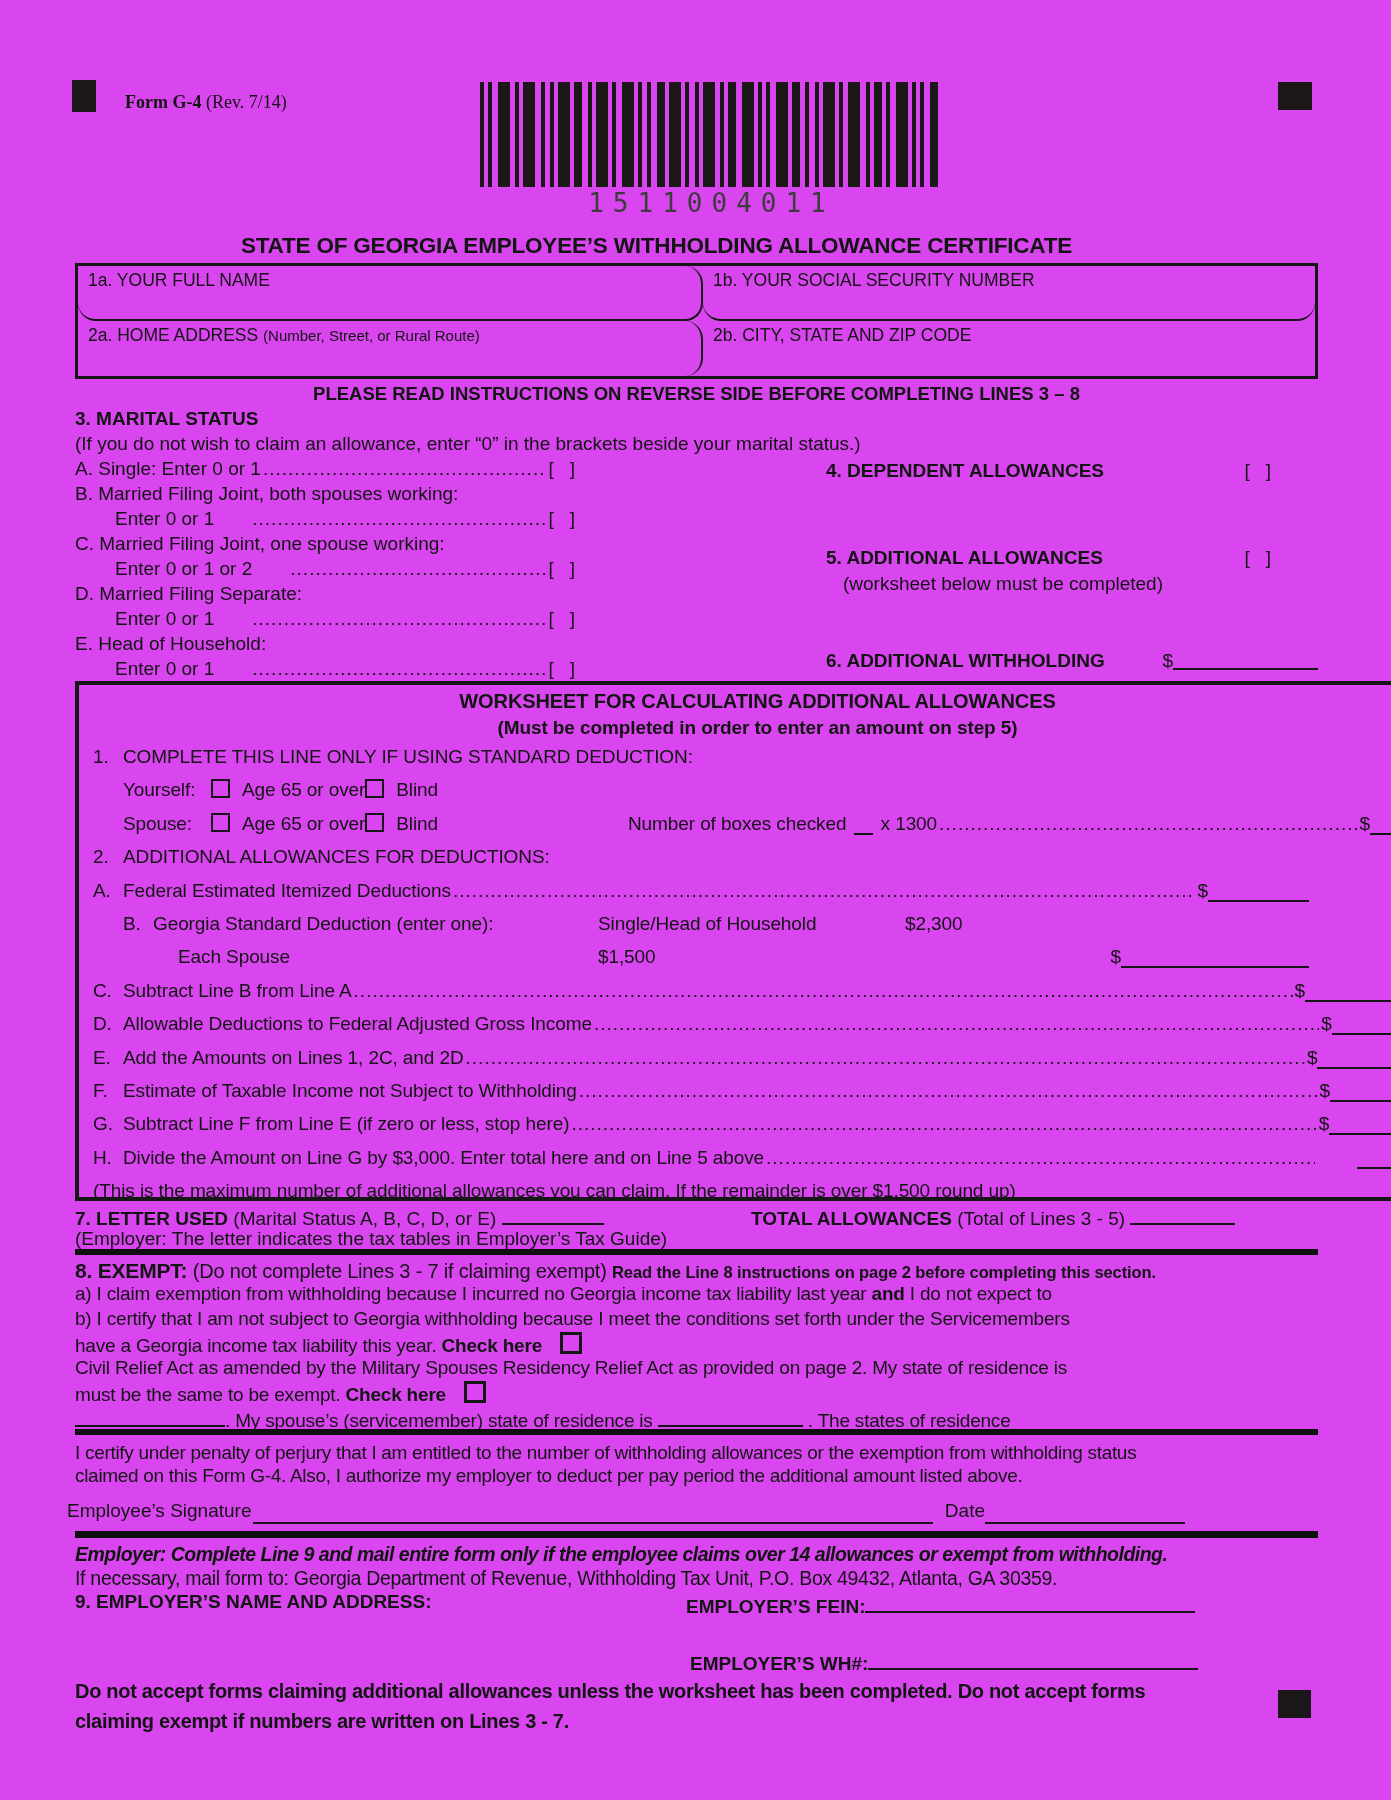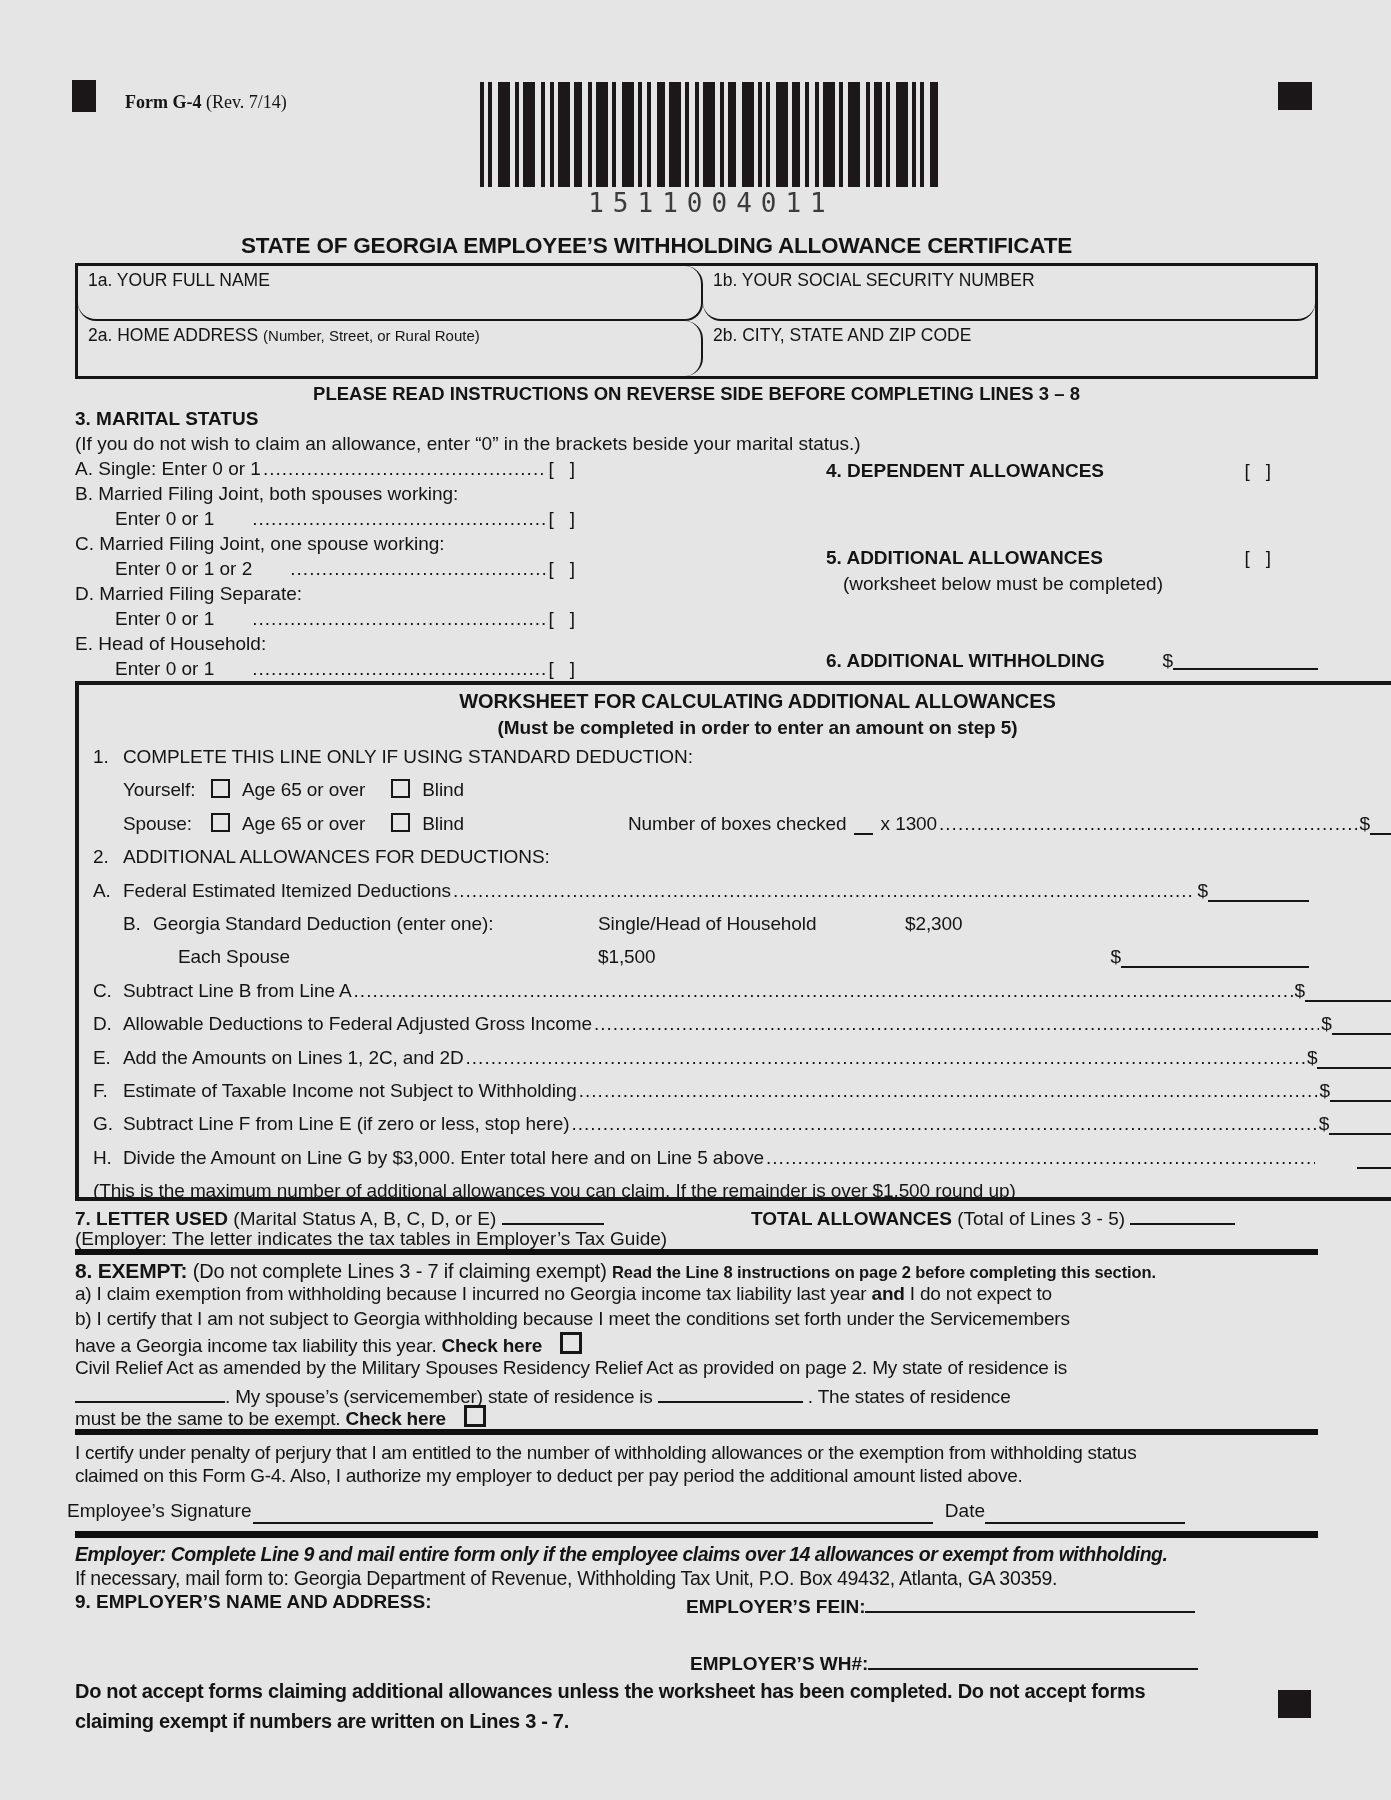--- a/index.html
+++ b/index.html
@@ -1,16 +1,16 @@
 <!DOCTYPE html>
 <html><head>
 <meta charset="utf-8">
 <style>
   html,body{margin:0;padding:0;background:#888;}
-  .page{position:relative;width:1391px;height:1800px;background:#e5e5e5;color:#141414;
+  .page{position:relative;width:1391px;height:1800px;background:#d946ef;color:#141414;
         font-family:"Liberation Sans", sans-serif;font-size:19px;overflow:hidden;}
   .b{font-weight:700;}
   .sq{position:absolute;background:#1b1618;}
   .blank{display:inline-block;border-bottom:2px solid #161616;height:20px;vertical-align:baseline;}
   .dots{flex:1 1 auto;overflow:hidden;white-space:nowrap;letter-spacing:1px;margin:0 2px;}
   .cb{display:inline-block;width:15px;height:15px;border:2px solid #161616;vertical-align:-2px;}
   .cb.big{width:16px;height:16px;border-width:3px;}
   .rule{position:absolute;left:75px;width:1243px;background:#0f0f0f;}
   
   .formid{position:absolute;left:125px;top:92px;font-family:"Liberation Serif", serif;font-size:18px;}
@@ -41,21 +41,21 @@
          box-sizing:border-box;padding:5px 14px 0 14px;letter-spacing:-0.1px;}
   .wst{height:27px;text-align:center;font-weight:700;font-size:20px;}
   .wss{height:29px;text-align:center;font-weight:700;font-size:19px;}
   .wrow{height:33.4px;display:flex;align-items:flex-start;white-space:nowrap;line-height:22px;position:relative;}
   .num{flex:0 0 30px;}
   .sp113{flex:0 0 113px;}
   .sp40{flex:0 0 40px;}
   .grp1{flex:0 0 505px;display:flex;}
   .grp1 .cap{flex:0 0 88px;}
   .grp1 .cbwrap{margin-right:12px;}
-  .grp1 .opt{margin-right:26px;}
+  .grp1 .opt{}
   .posA{position:absolute;left:30px;}
   .posO{position:absolute;left:505px;}
   .posM{position:absolute;left:812px;}
   .amtR{margin-left:auto;display:flex;}
   
   .l7{position:absolute;left:75px;top:1203px;width:1243px;white-space:nowrap;}
   .l7 .g2{position:absolute;left:676px;top:0;}
   .l7sub{position:absolute;left:75px;top:1228px;}
   
   .sec8{position:absolute;left:75px;top:1259px;width:1250px;letter-spacing:-0.2px;}
@@ -313,22 +313,22 @@
   <div class="l7sub">(Employer: The letter indicates the tax tables in Employer’s Tax Guide)</div>
 
   <div class="rule" style="top:1249px;height:6px;"></div>
 
   <div class="sec8">
     <div class="ln"><span class="b h1">8. EXEMPT:</span><span class="h2"> (Do not complete Lines 3 - 7 if claiming exempt) </span><span class="b h3">Read the Line 8 instructions on page 2 before completing this section.</span></div>
     <div class="ln"><span>a) I claim exemption from withholding because I incurred no Georgia income tax liability last year </span><span class="b">and</span><span> I do not expect to</span></div>
     <div class="ln">b) I certify that I am not subject to Georgia withholding because I meet the conditions set forth under the Servicemembers</div>
     <div class="ln"><span>have a Georgia income tax liability this year. </span><span class="b">Check here</span><span class="cb big" style="margin-left:18px;"></span></div>
     <div class="ln">Civil Relief Act as amended by the Military Spouses Residency Relief Act as provided on page 2.  My state of residence is</div>
+    <div class="ln"><span>must be the same to be exempt.  </span><span class="b">Check here</span><span class="cb big" style="margin-left:18px;"></span></div>
     <div class="ln"><span class="blank" style="width:150px;"></span><span>.  My spouse’s (servicemember) state of residence is </span><span class="blank" style="width:145px;"></span><span> .  The states of residence</span></div>
-    <div class="ln"><span>must be the same to be exempt.  </span><span class="b">Check here</span><span class="cb big" style="margin-left:18px;"></span></div>
   </div>
 
   <div class="rule" style="top:1429px;height:6px;"></div>
 
   <div class="cert">
     <div>I certify under penalty of perjury that I am entitled to the number of withholding allowances or the exemption from withholding status</div>
     <div>claimed on this Form G-4. Also, I authorize my employer to deduct per pay period the additional amount listed above.</div>
   </div>
 
   <div class="sigrow">

